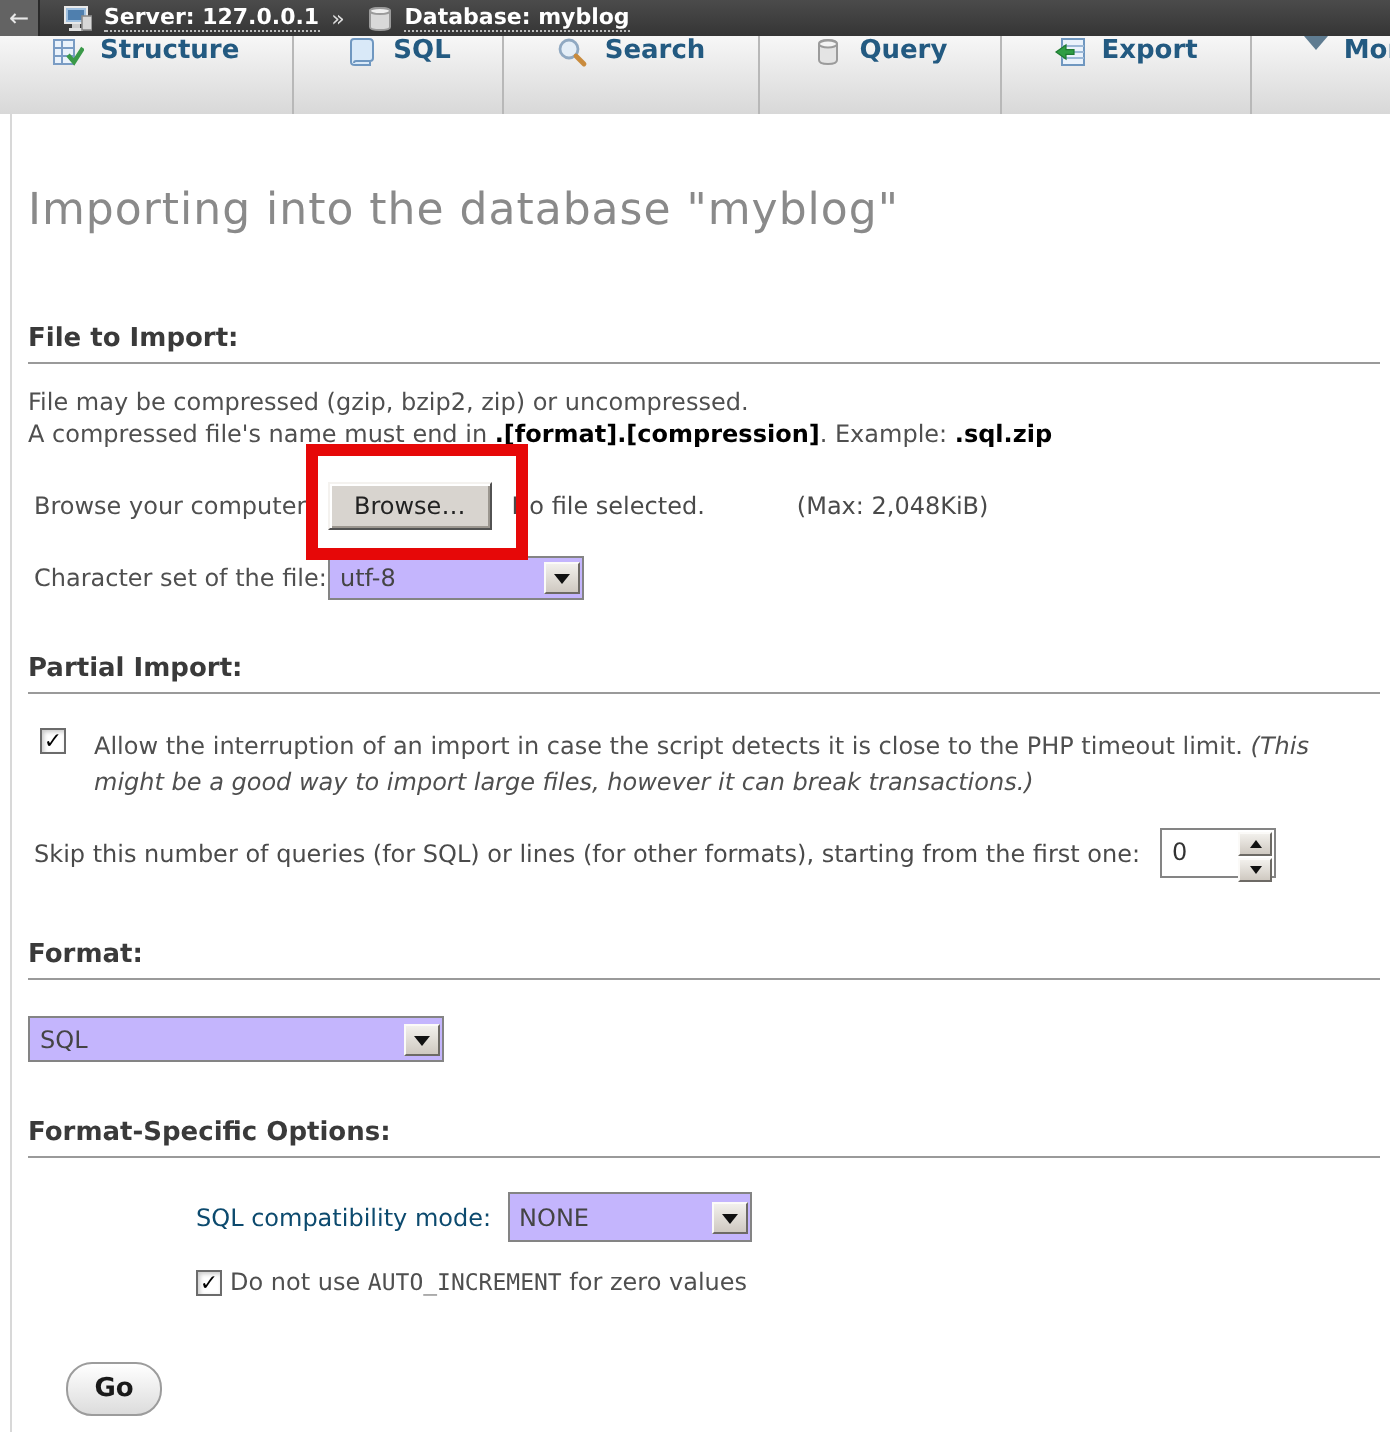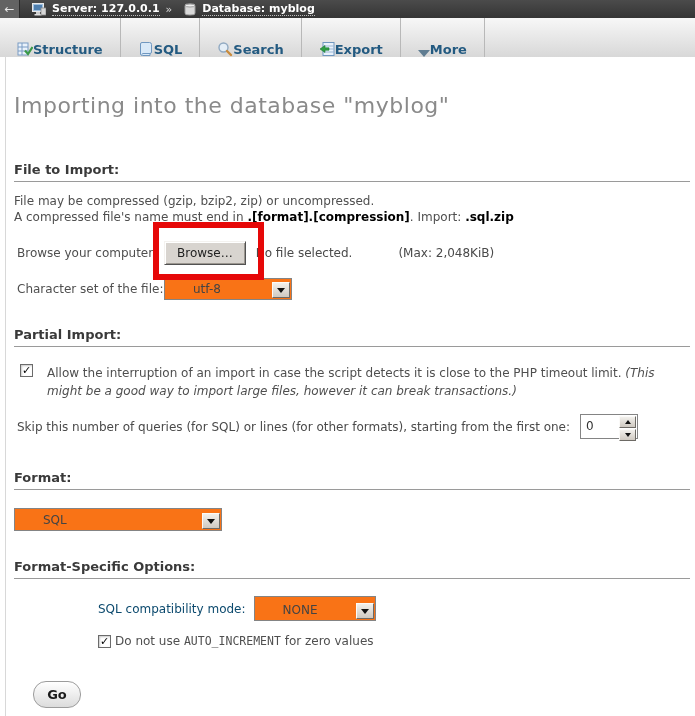--- a/index.html
+++ b/index.html
@@ -41,22 +41,22 @@
   .topbar .sep { color: #ddd; font-weight: normal; }
 
   
   .tabbar {
     height: 39px;
     background: linear-gradient(#f7f7f7, #d8d8d8);
     display: flex;
     align-items: stretch;
   }
   .tab {
-    display: flex; align-items: flex-end; gap: 0;
-    padding: 0 17px;
+    display: flex; align-items: flex-start; gap: 8px;
+    padding: 0 26px;
     border-right: 1px solid #b8b8b8;
     color: #235a81;
     font-size: 13px; font-weight: bold;
     cursor: pointer;
     white-space: nowrap;
   }
   .tab.active { background: #fff; }
   .ticon { display: inline-flex; width: 16px; height: 16px; }
   .more-arrow {
     width: 0; height: 0; display: inline-block;
@@ -105,26 +105,25 @@
     cursor: pointer;
   }
   .after-browse { margin-left: 10px; }
   .max-size { margin-left: 46px; }
 
   .charset-row { margin-top: 13px; }
 
   
   .xselect {
     display: inline-flex;
-    align-items: flex-end;
+    align-items: center;
     border: 1px solid #848484;
-    background: #f97316;
+    background: #c4b5fd;
     height: 22px;
     cursor: pointer;
-    padding-left: 23px;
   }
   .xselect .xval { flex: 1; padding: 3px 5px; color: #444; white-space: nowrap; overflow: hidden; }
   .xselect .xbtn {
     width: 18px;
     margin: 1px;
     background: linear-gradient(#f2f0ec, #cfc9c1);
     border: 1px solid;
     border-color: #fbfaf8 #6d6a65 #6d6a65 #fbfaf8;
     display: flex; align-items: center; justify-content: center;
   }
@@ -260,20 +259,29 @@
       <svg width="16" height="16" viewBox="0 0 16 16">
         <circle cx="6.5" cy="6.5" r="4.5" fill="#e4eef7" stroke="#90a9c2" stroke-width="1.4"></circle>
         <line x1="10" y1="10" x2="14" y2="14" stroke="#c98b3d" stroke-width="2.4" stroke-linecap="round"></line>
       </svg>
     </span>
     <span>Search</span>
   </div>
   <div class="tab">
     <span class="ticon">
       <svg width="16" height="16" viewBox="0 0 16 16">
+        <path d="M3.5 4 Q3.5 2 8 2 Q12.5 2 12.5 4 L12.5 12 Q12.5 14 8 14 Q3.5 14 3.5 12 Z" fill="#e4e4e4" stroke="#9b9b9b"></path>
+        <ellipse cx="8" cy="4" rx="4.5" ry="1.8" fill="#f4f4f4" stroke="#9b9b9b"></ellipse>
+      </svg>
+    </span>
+    <span>Query</span>
+  </div>
+  <div class="tab">
+    <span class="ticon">
+      <svg width="16" height="16" viewBox="0 0 16 16">
         <rect x="4" y="1.5" width="11" height="13" fill="#eaf2fb" stroke="#6f97c0"></rect>
         <path d="M4 5h11 M4 8h11 M4 11h11" stroke="#9cb8d6" fill="none"></path>
         <path d="M1 8 L6 4.5 L6 6.8 L10 6.8 L10 9.2 L6 9.2 L6 11.5 Z" fill="#2f9e44" stroke="#1d7a32" stroke-width="0.6"></path>
       </svg>
     </span>
     <span>Export</span>
   </div>
   <div class="tab">
     <span class="more-arrow"></span>
     <span>More</span>
@@ -282,21 +290,21 @@
 
 <div class="content">
 
   <h1 class="page-title">Importing into the database "myblog"</h1>
 
   
   <div class="sec-head first">File to Import:</div>
 
   <div class="para">
     <div>File may be compressed (gzip, bzip2, zip) or uncompressed.</div>
-    <div><span>A compressed file's name must end in </span><b>.[format].[compression]</b><span>. Import: </span><b>.sql.zip</b></div>
+    <div><span>A compressed file's name must end in </span><b>.[format].[compression]</b><span>. Example: </span><b>.sql.zip</b></div>
   </div>
 
   <div class="row browse-row">
     <span class="field-label">Browse your computer:</span>
     <button class="browse-btn">Browse…</button>
     <span class="after-browse">No file selected.</span>
     <span class="max-size">(Max: 2,048KiB)</span>
   </div>
 
   <div class="row charset-row">

